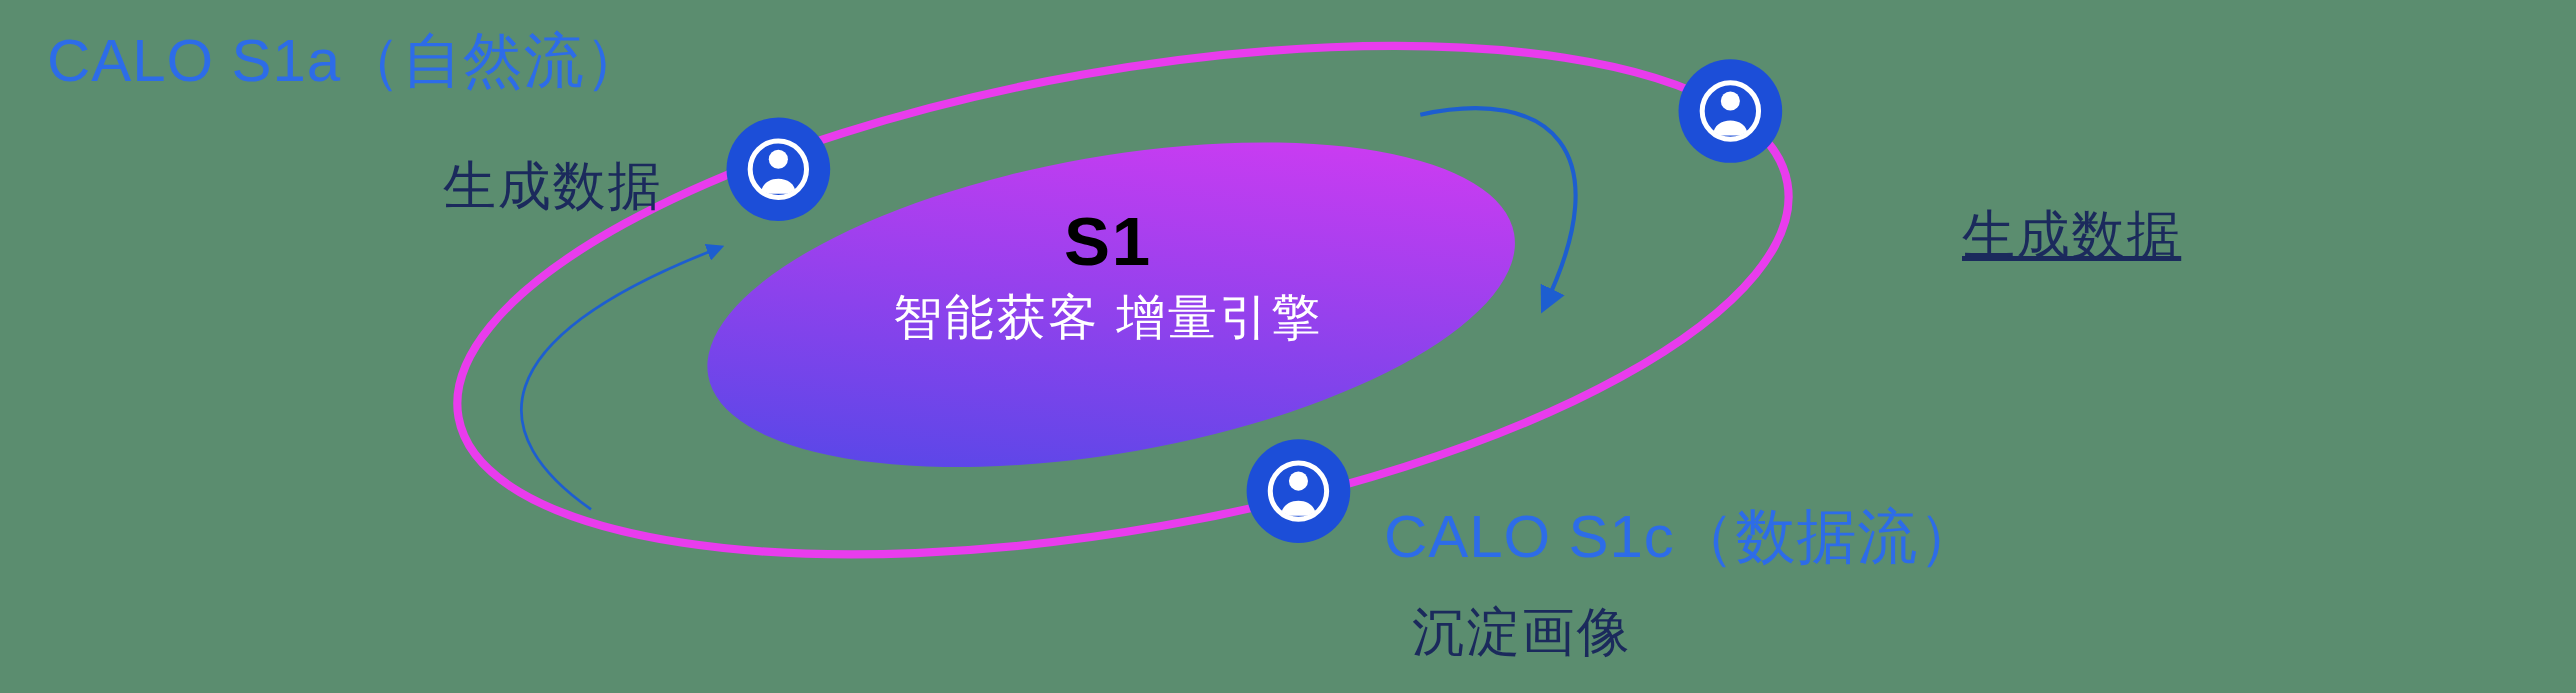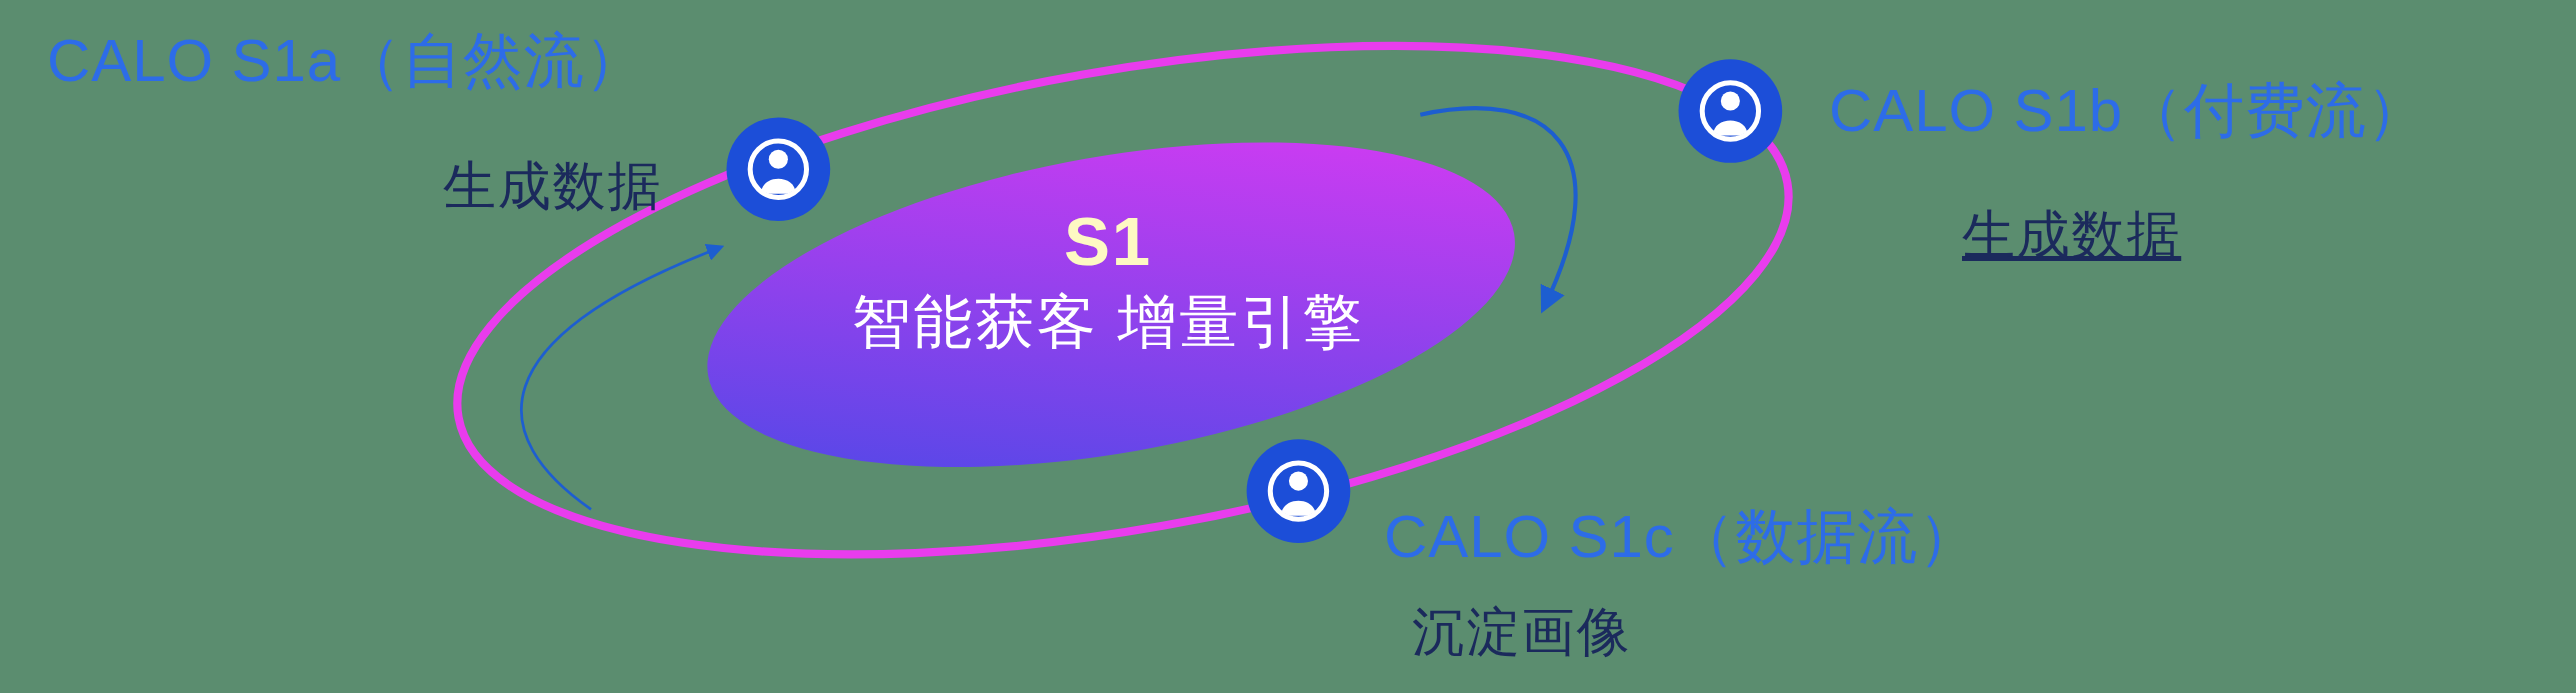--- a/index.html
+++ b/index.html
@@ -23,25 +23,25 @@
   .label{position:absolute;white-space:nowrap;line-height:1.15;}
   .node-title{
     font-size:60px;font-weight:500;color:var(--title_blue);
     letter-spacing:0.9px;
   }
   .node-subtitle{
     font-size:53px;font-weight:500;color:var(--subtitle_navy);
     letter-spacing:1.8px;
   }
   .center-title{
-    font-size:69px;font-weight:600;color:#fef9c3;
+    font-size:69px;font-weight:600;color:#000000;
     transform:translateX(-50%);text-align:center;letter-spacing:1.8px;
   }
   .center-subtitle{
-    font-size:59px;font-weight:500;color:#ffffff;
+    font-size:49px;font-weight:500;color:#ffffff;
     transform:translateX(-50%);text-align:center;letter-spacing:2.7px;
   }
 </style>
 </head>
 <body>
 
 <div class="stage">
 
   <svg class="layer" width="2576" height="694" viewBox="0 0 2833 763" xmlns="http://www.w3.org/2000/svg">
     <defs>
@@ -88,21 +88,20 @@
   </svg>
 
   <div class="layer">
 
     <div class="label center-title" style="left:1108px;top:202px;">S1</div>
     <div class="label center-subtitle" style="left:1108px;top:289px;">智能获客  增量引擎</div>
 
     <div class="label node-title" style="left:47px;top:25.5px;">CALO S1a（自然流）</div>
     <div class="label node-subtitle" style="left:443px;top:156px;">生成数据</div>
 
-    <div class="label node-title" style="left:1829px;top:76px;">CALO S1b（付费流）</div>
     <div class="label node-subtitle" style="left:1962px;top:205px;text-decoration:underline;">生成数据</div>
 
     <div class="label node-title" style="left:1384px;top:502px;">CALO S1c（数据流）</div>
     <div class="label node-subtitle" style="left:1412px;top:602px;">沉淀画像</div>
 
   </div>
 </div>
 
 
 </body></html>

